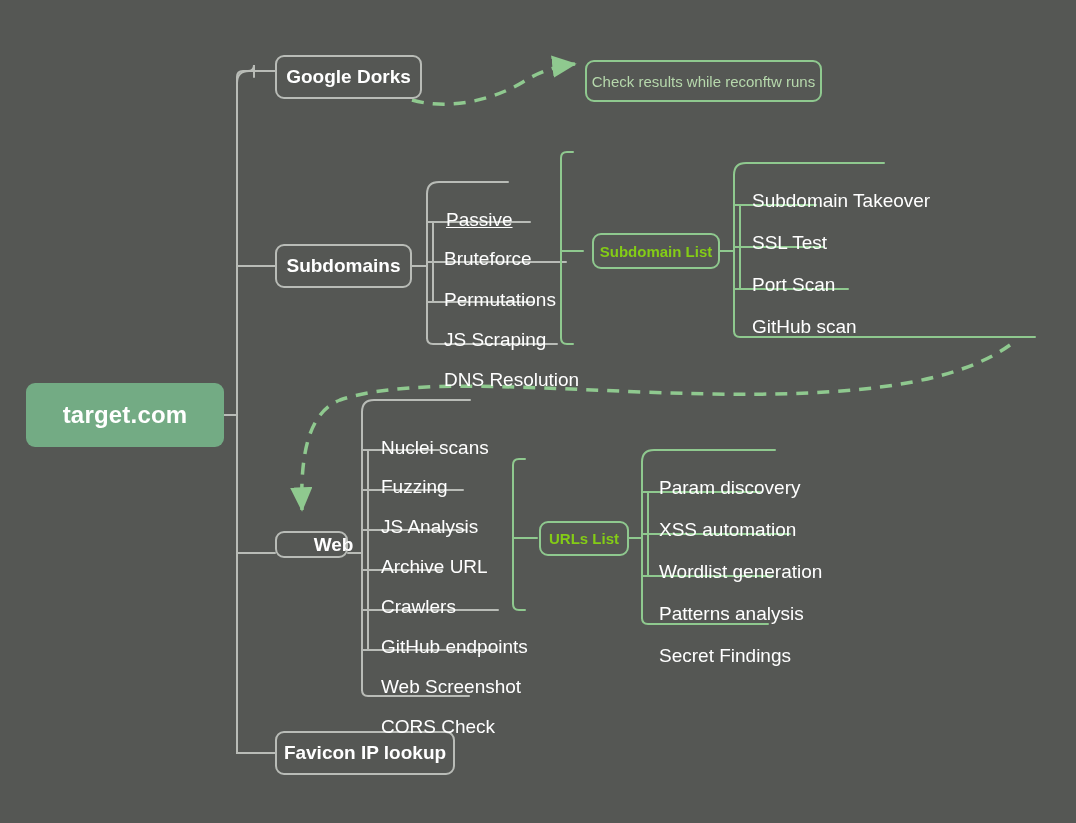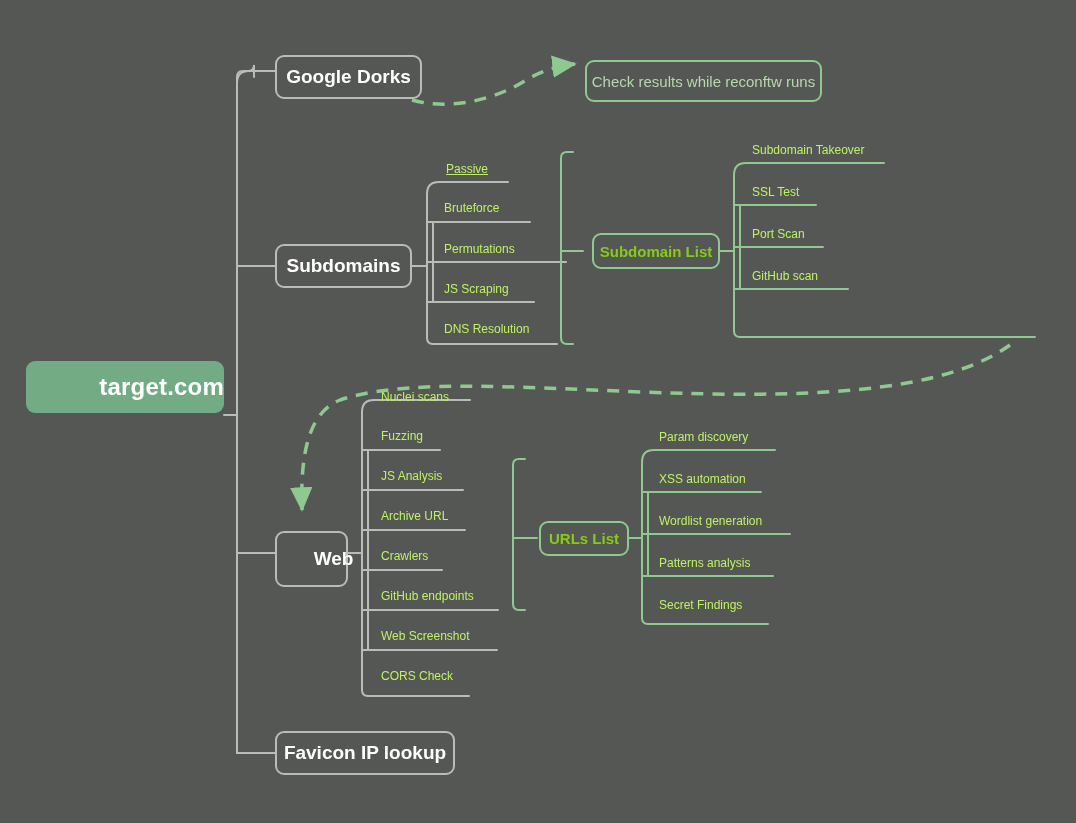--- a/index.html
+++ b/index.html
@@ -48,24 +48,25 @@
     background:transparent;
   }
   .gbox.note{
     font-weight:normal;
     font-size:15px;
     color:#b6d8ac;
   }
   
   .leaf{
     position:absolute;
-    color:#bef264;
-    font-size:12px;
+    color:#ffffff;
+    font-size:19px;
     white-space:nowrap;
     line-height:1;
+    margin-top:47px;
   }
 </style>
 </head>
 <body>
 
 <div id="canvas">
 
   <svg class="wires" viewBox="0 0 1076 823">
     <defs>
       <marker id="arrowgreen" markerWidth="9" markerHeight="9" refX="6.5" refY="3.2" orient="auto">
@@ -148,33 +149,33 @@
       <path d="M642,576 L773,576"></path>
       <path d="M642,618 Q642,624 648,624 L768,624"></path>
       <path d="M648,492 L648,576"></path>
     </g>
 
     <path d="M412,100 C455,112 500,96 523,82 C540,71 558,66 575,64" stroke="#8fc98f" stroke-width="3.5" fill="none" stroke-dasharray="12,9" stroke-linecap="butt" marker-end="url(#arrowgreen)"></path>
 
     <path d="M1010,345 C940,395 800,398 640,392 C500,386 400,380 340,400 C310,412 300,450 302,510" stroke="#8fc98f" stroke-width="3.5" fill="none" stroke-dasharray="12,9" stroke-linecap="butt" marker-end="url(#arrowgreen)"></path>
   </svg>
 
-  <div class="node root" style="left:26px;top:361px;width:198px;height:52px;justify-content:flex-end;">
+  <div class="node root" style="left:26px;top:383px;width:198px;height:64px;">
     <span>target.com</span>
   </div>
 
   <div class="node branch" style="left:275px;top:55px;width:147px;height:44px;">
     <span>Google Dorks</span>
   </div>
 
   <div class="node branch" style="left:275px;top:244px;width:137px;height:44px;">
     <span>Subdomains</span>
   </div>
 
-  <div class="node branch" style="left:275px;top:531px;width:73px;height:56px;padding-left:44px;">
+  <div class="node branch" style="left:275px;top:531px;width:73px;height:27px;padding-left:44px;">
     <span>Web</span>
   </div>
 
   <div class="node branch" style="left:275px;top:731px;width:180px;height:44px;">
     <span>Favicon IP lookup</span>
   </div>
 
   <div class="node gbox note" style="left:585px;top:60px;width:237px;height:42px;">
     <span>Check results while reconftw runs</span>
   </div>

